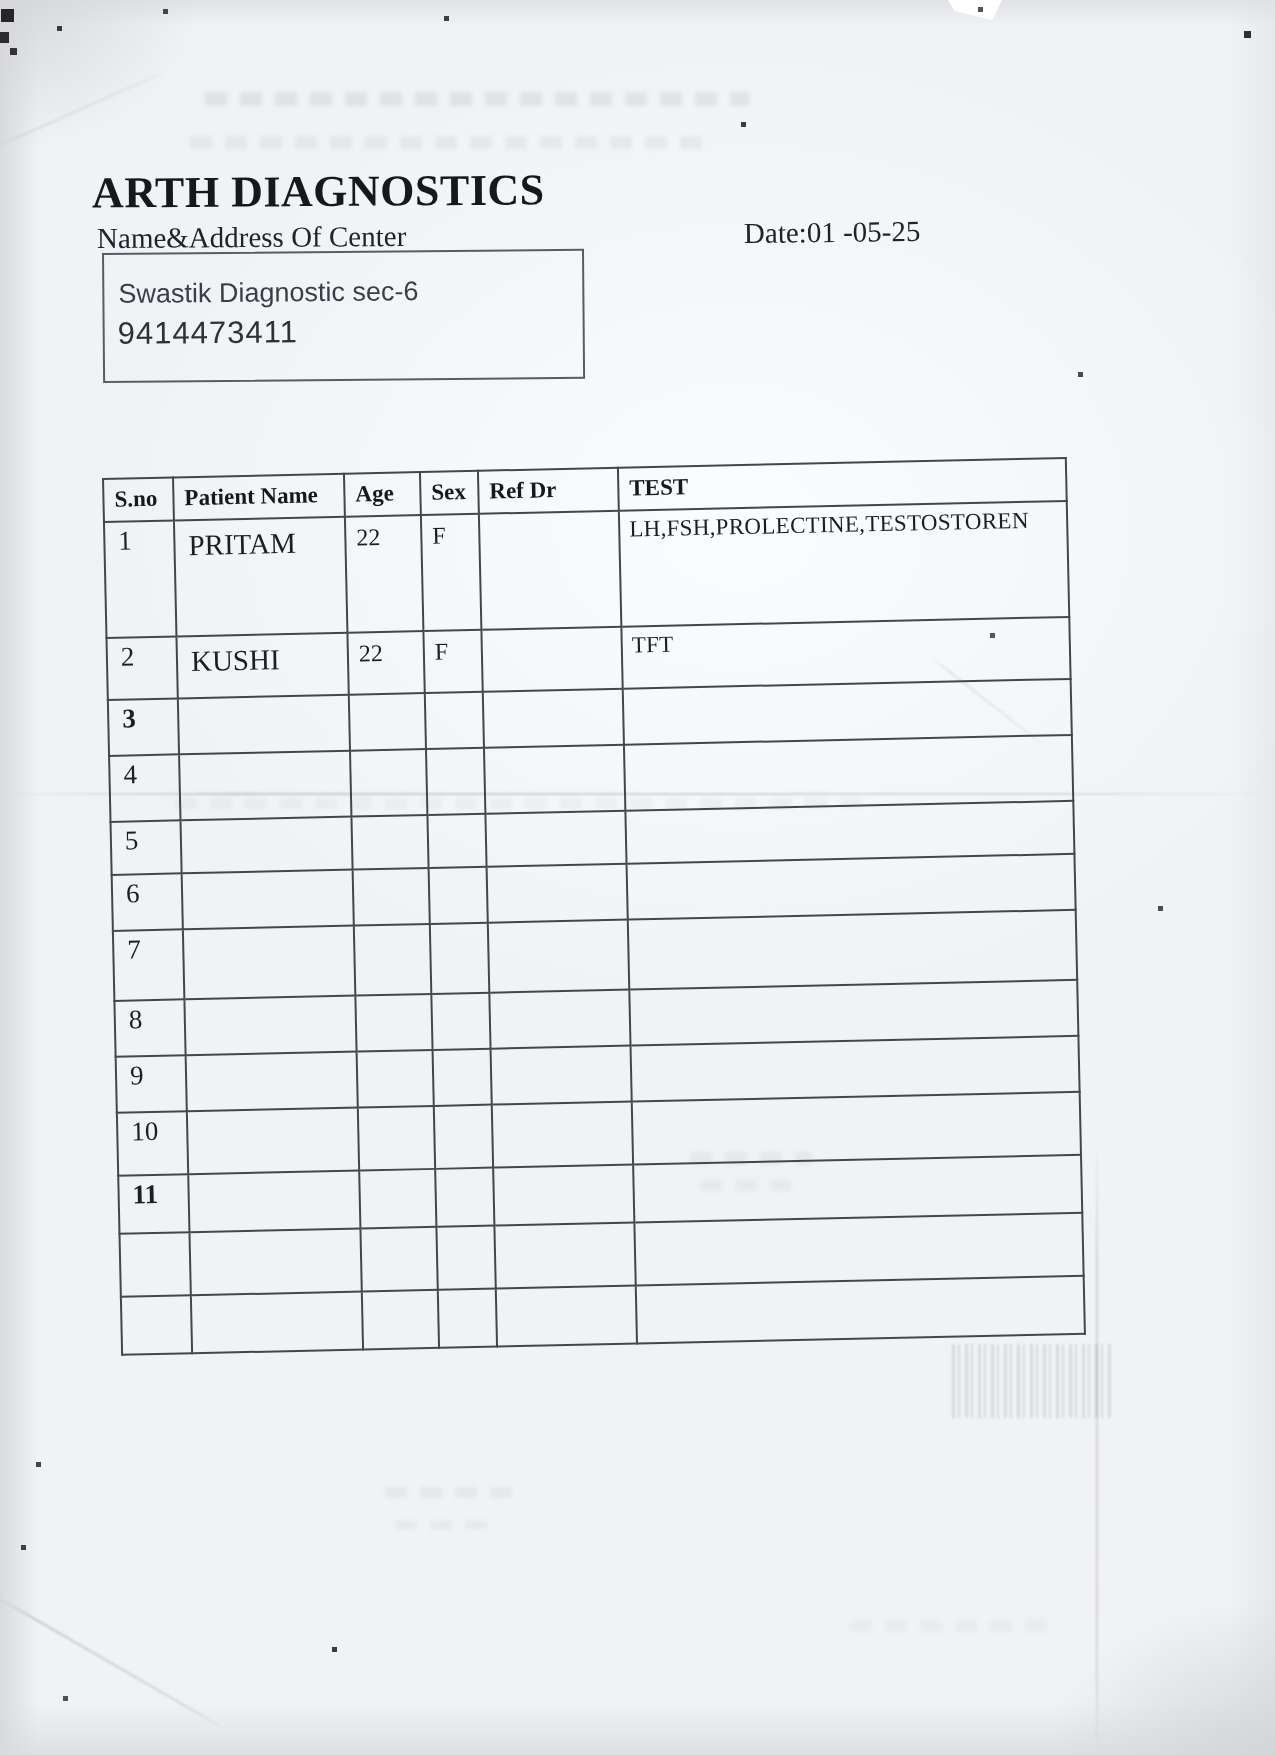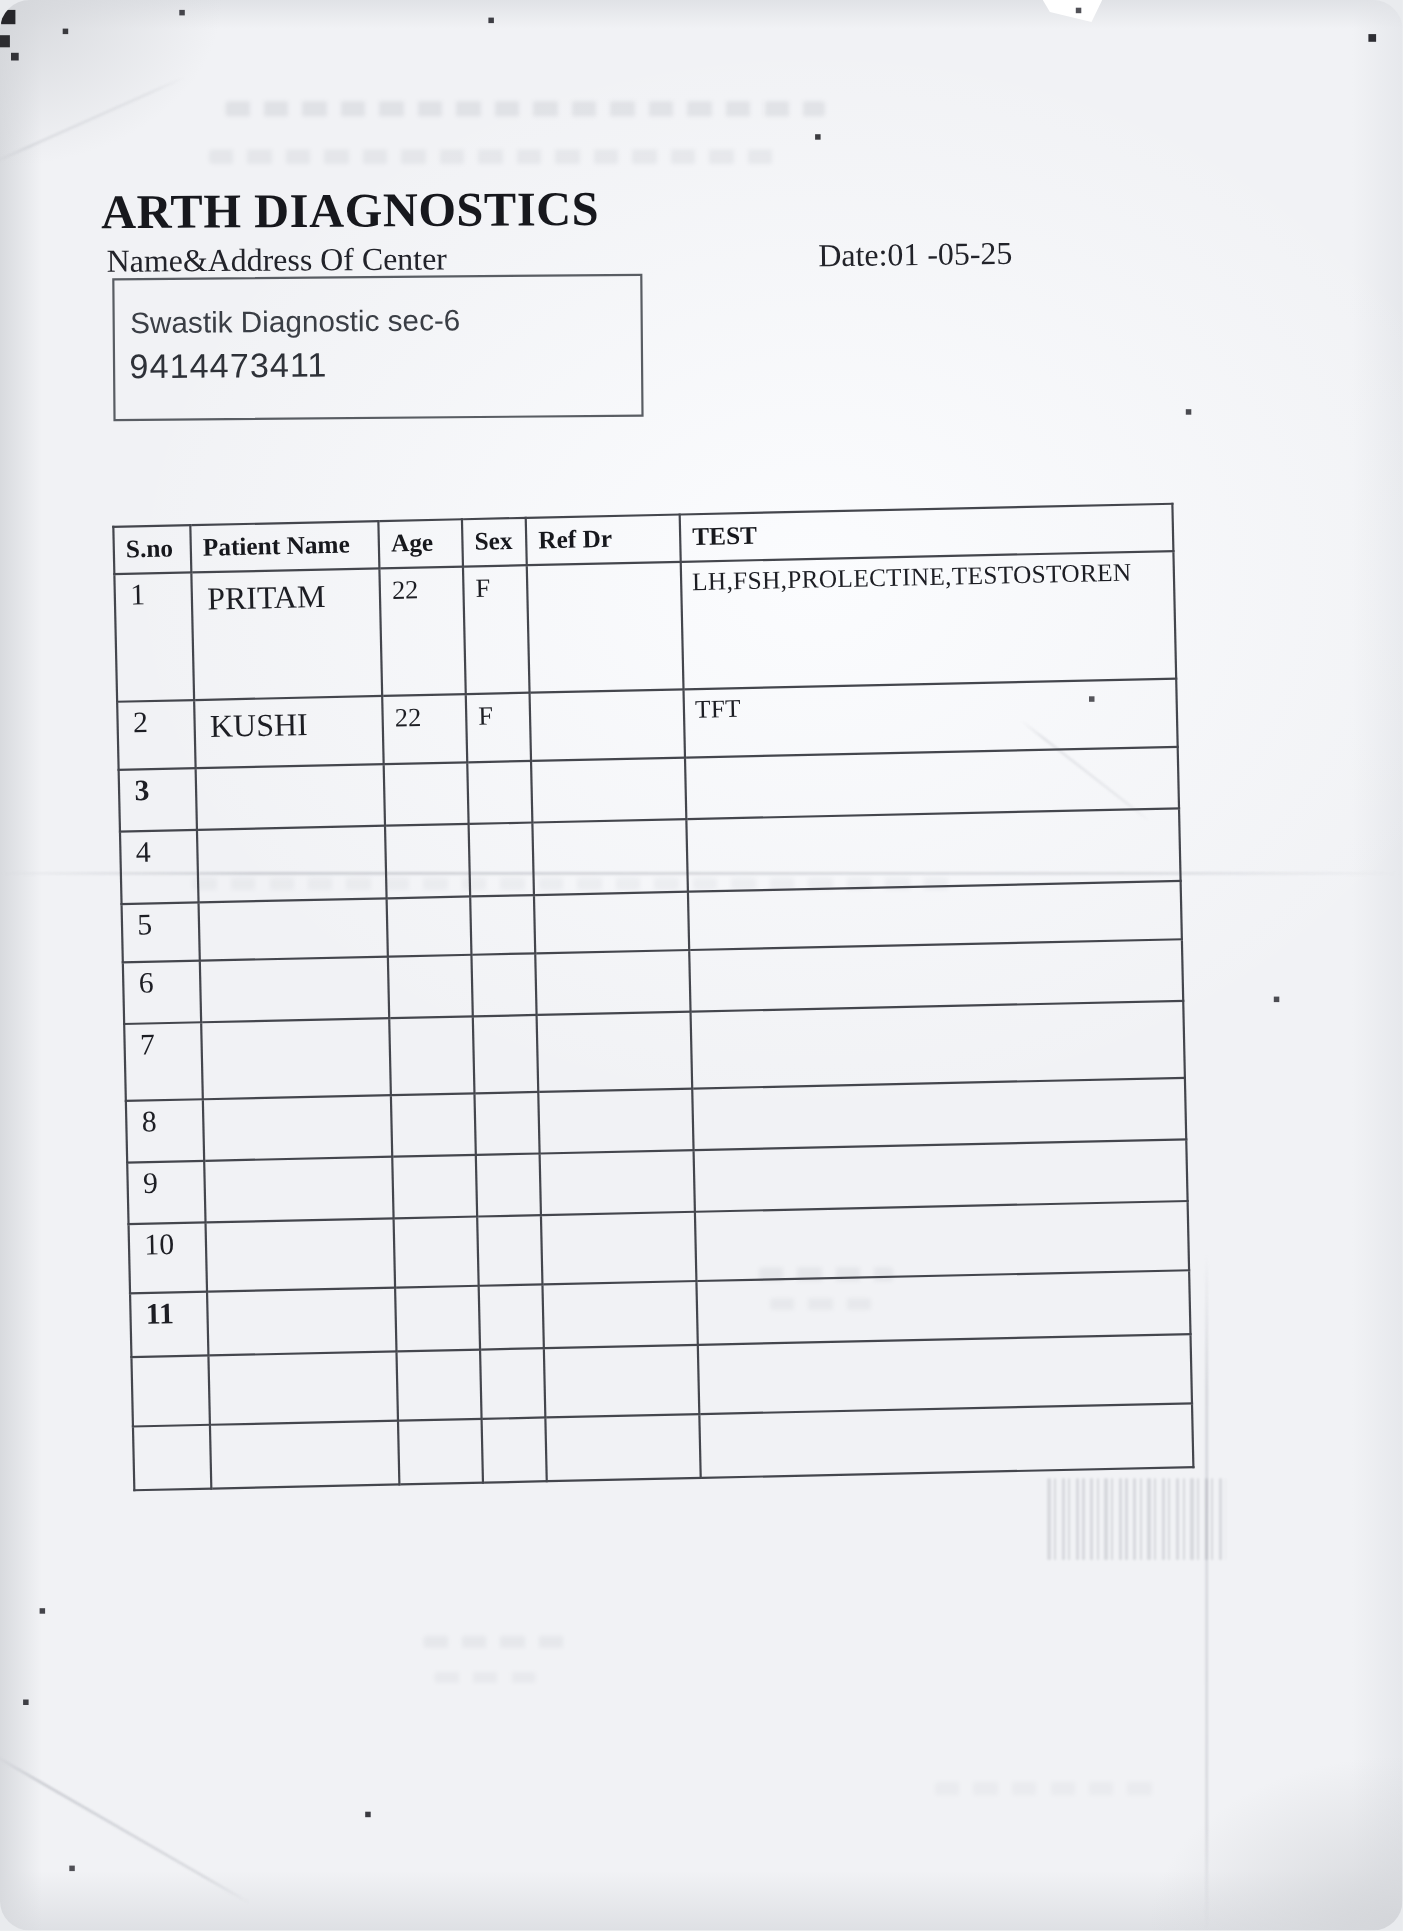--- a/index.html
+++ b/index.html
@@ -8,21 +8,20 @@
     font-family:"Liberation Serif", serif;color:var(--ink,#1d1e24);
     background:
       radial-gradient(900px 700px at 58% 30%, #fbfcfe 0%, rgba(251,252,254,0) 70%),
       radial-gradient(320px 220px at 100% 100%, #d3d5d9 0%, rgba(211,213,217,0) 72%),
       radial-gradient(280px 210px at 0% 0%, #d5d7db 0%, rgba(213,215,219,0) 72%),
       linear-gradient(90deg, #d8dade 0px, rgba(216,218,222,0) 38px),
       linear-gradient(180deg, #e0e2e6 0px, rgba(224,226,230,0) 26px),
       linear-gradient(270deg, #e6e8ec 0px, rgba(230,232,236,0) 46px),
       linear-gradient(0deg, #dee0e4 0px, rgba(222,224,228,0) 54px),
       #f1f2f5;
-    border-radius: 27px;
   }
   
   .notch{position:absolute;left:948px;top:0;width:54px;height:20px;background:#ffffff;
     clip-path:polygon(0 0,100% 0,82% 100%,12% 55%);}
   .crease{position:absolute;background:linear-gradient(90deg,transparent,rgba(158,161,170,.55) 18%,rgba(158,161,170,.35) 82%,transparent);filter:blur(1px);}
   .crease.h1{left:0;top:793px;width:100%;height:2px;}
   .crease.v1{left:1096px;top:1140px;width:2px;height:615px;background:linear-gradient(180deg,transparent,rgba(168,171,180,.45) 20%,rgba(168,171,180,.4) 85%,transparent);}
   .crease.d1{left:-24px;top:1662px;width:270px;height:2px;transform:rotate(30deg);}
   .crease.d2{left:912px;top:700px;width:150px;height:2px;transform:rotate(38deg);opacity:.5;}
   .crease.d3{left:-14px;top:108px;width:190px;height:2px;transform:rotate(-24deg);opacity:.5;}

